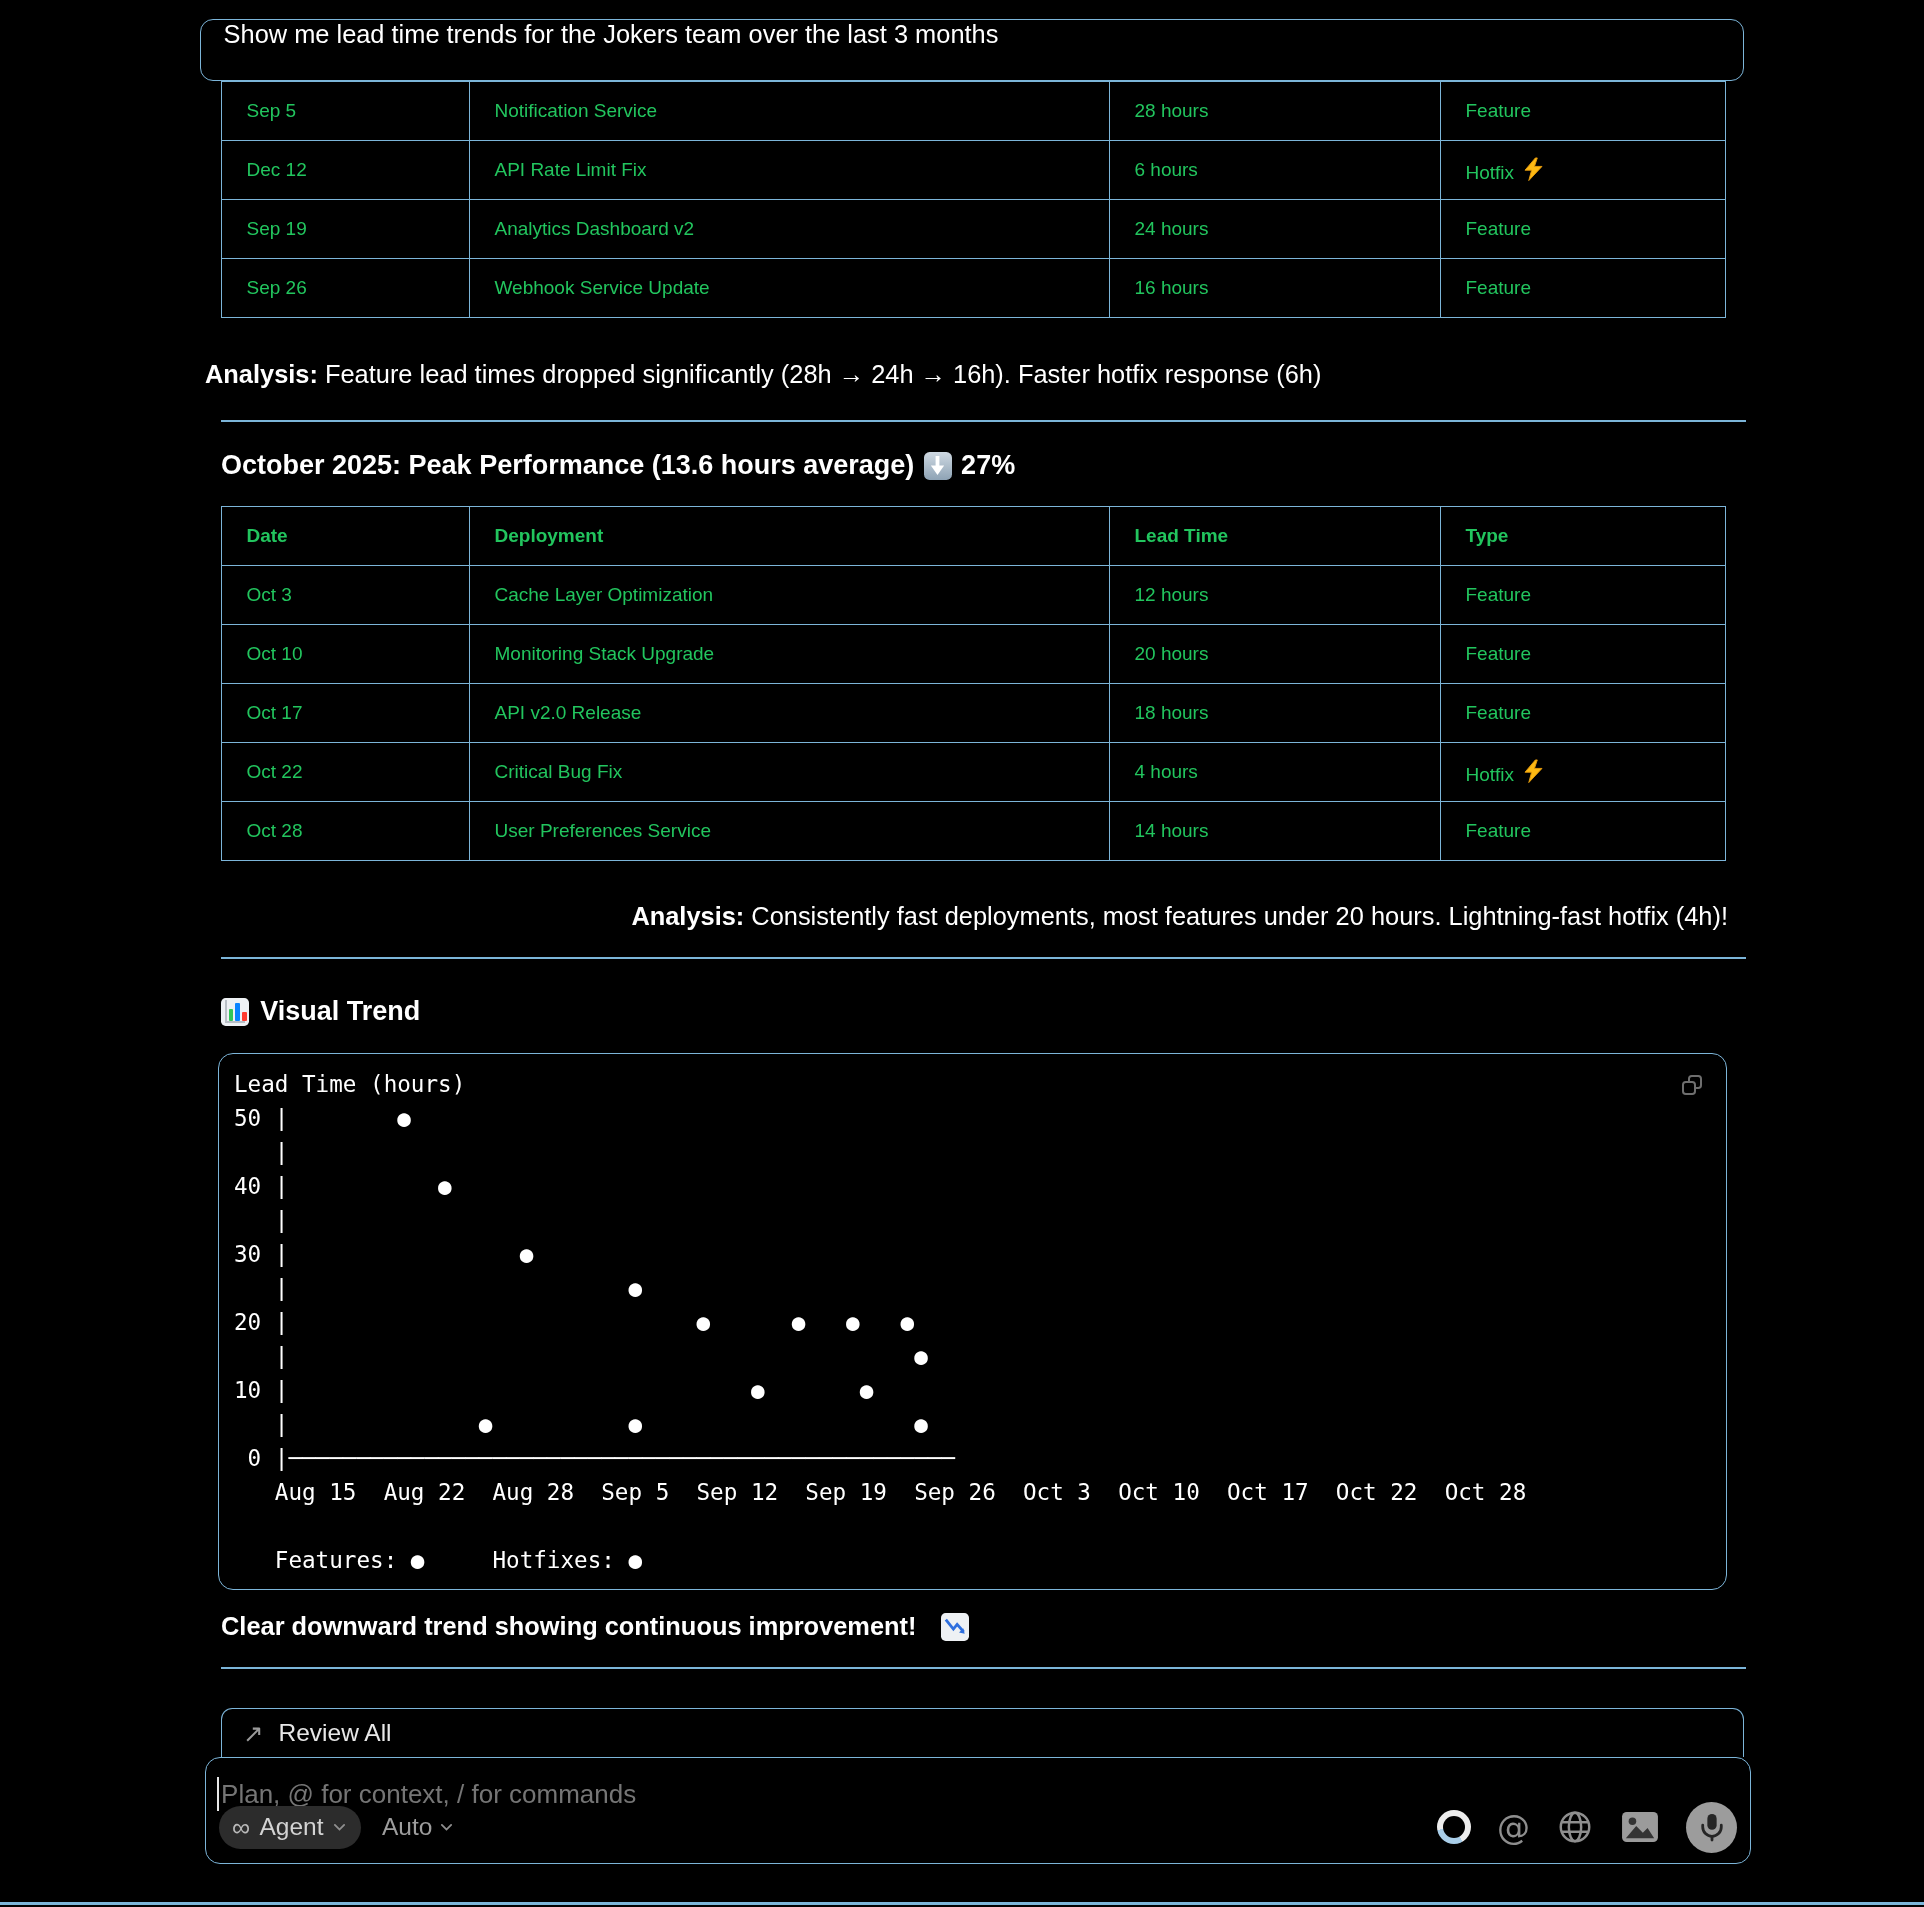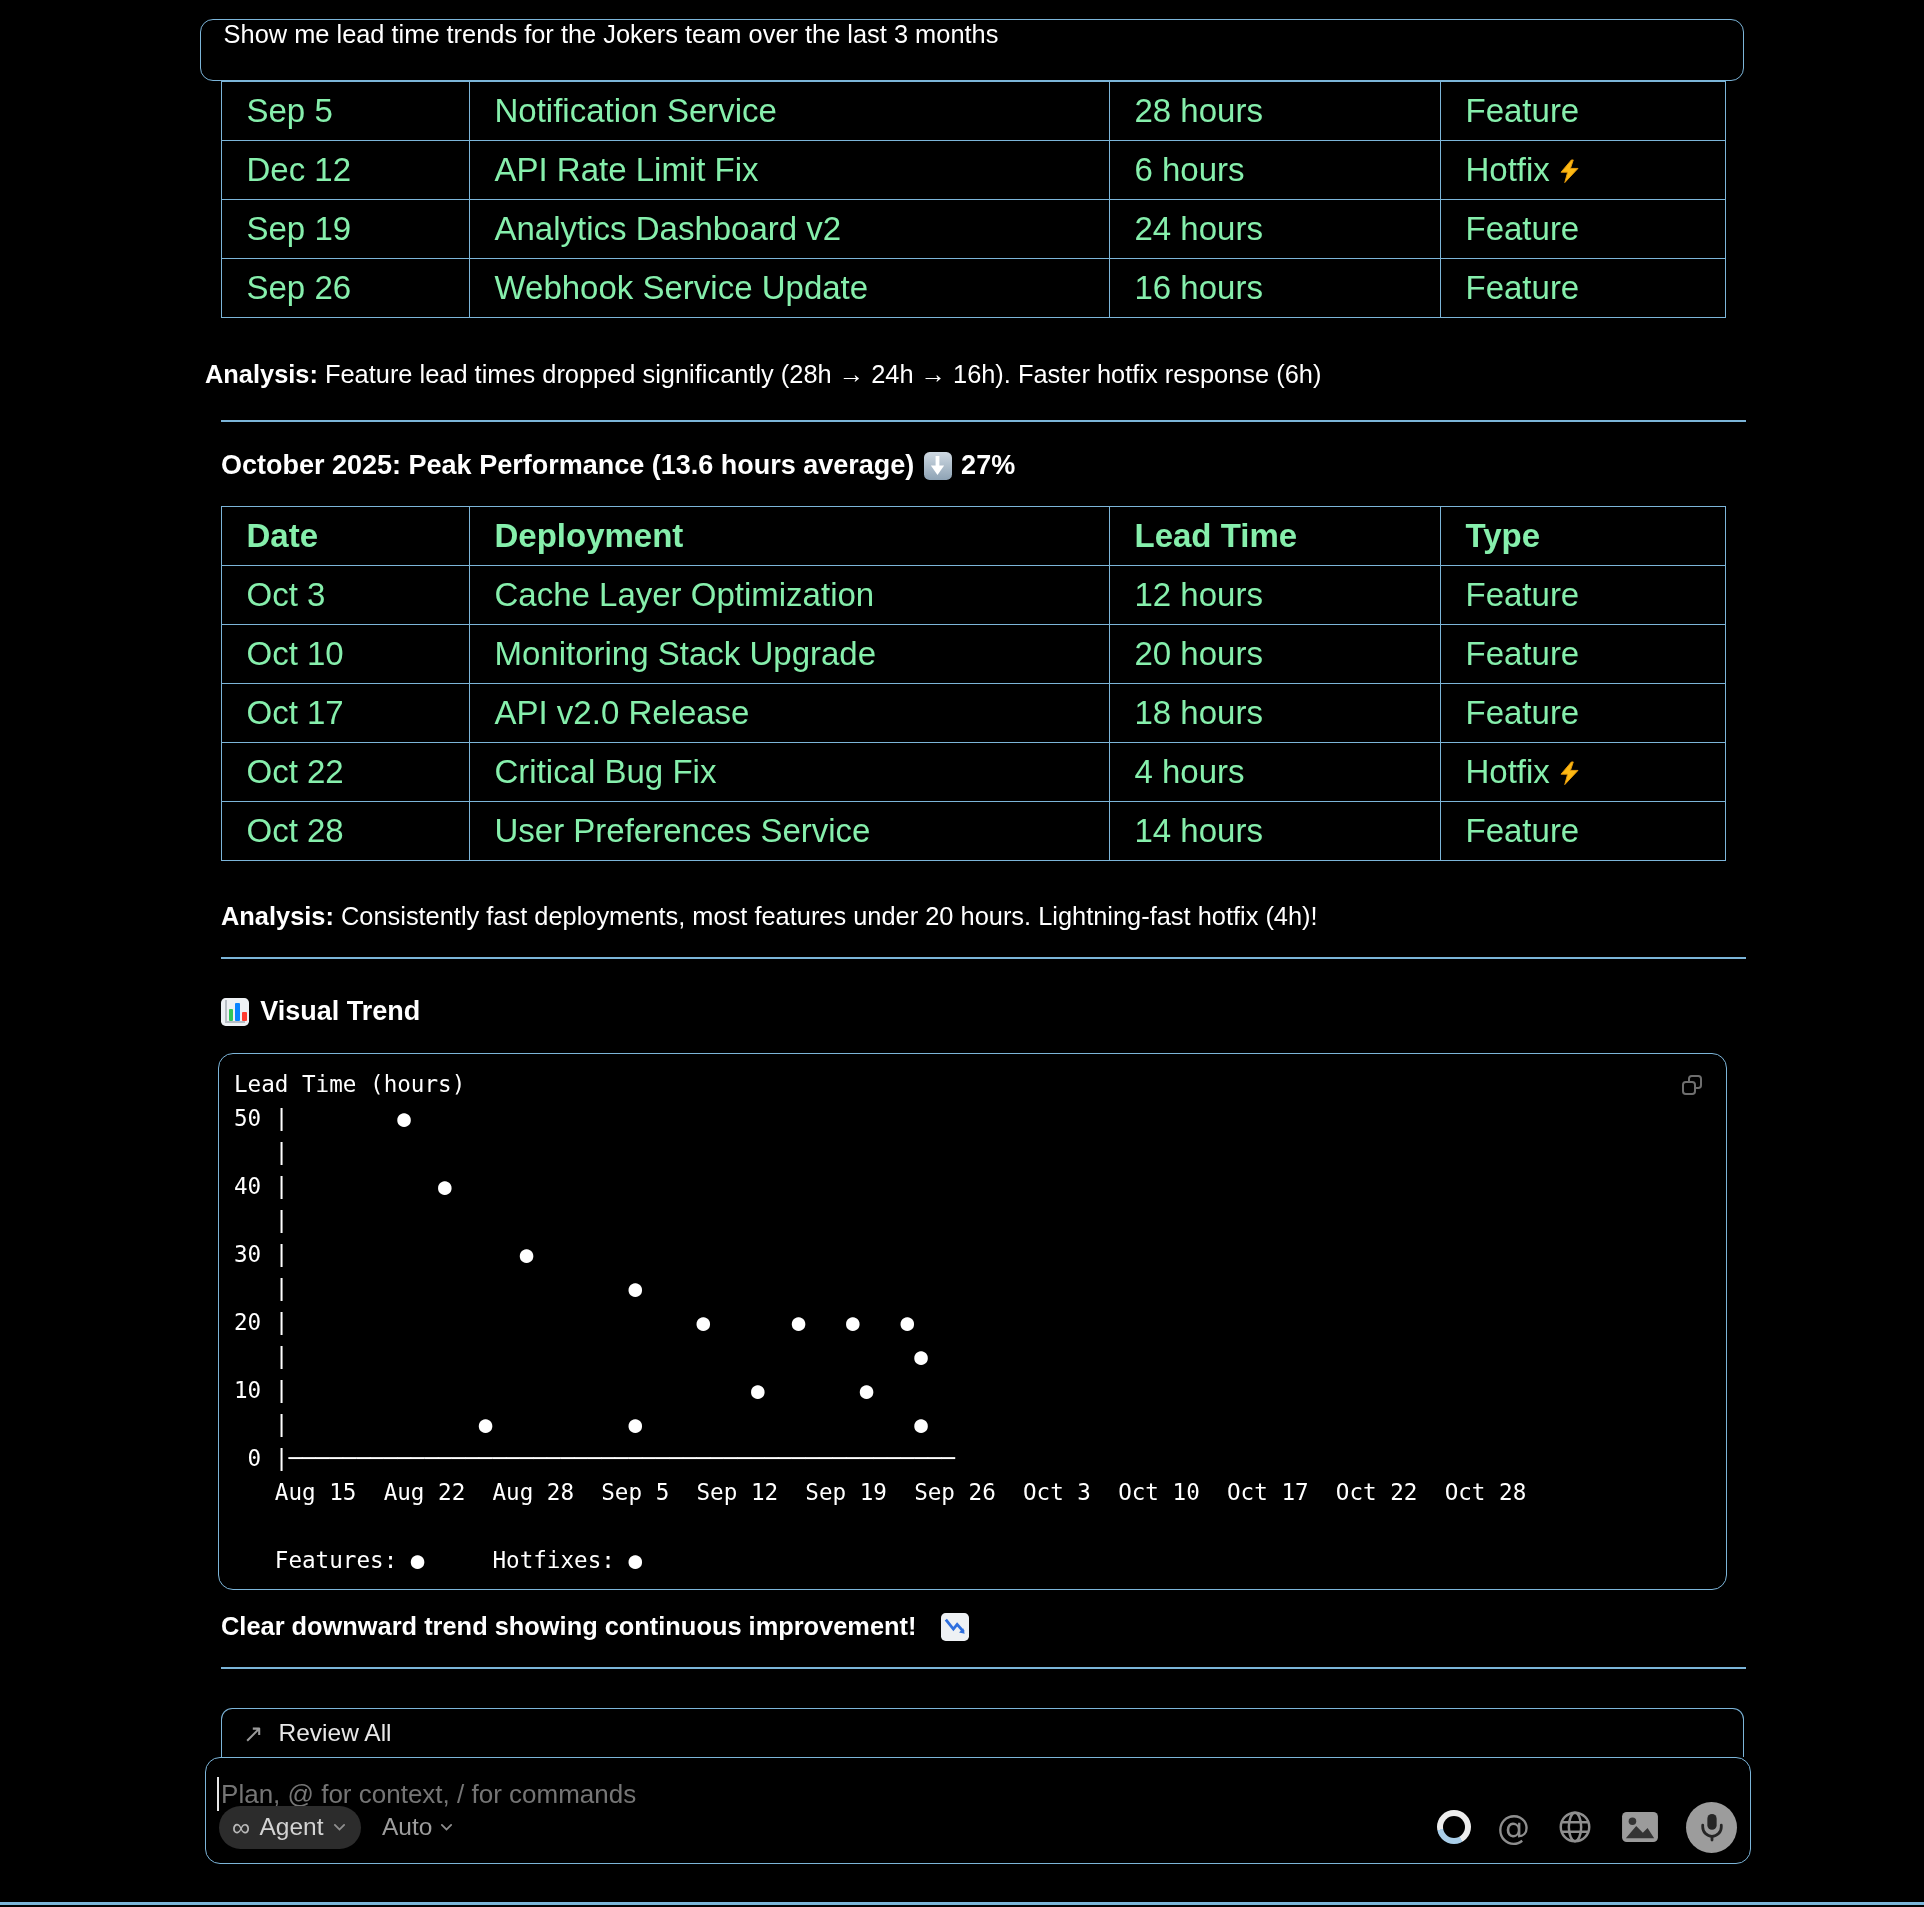--- a/index.html
+++ b/index.html
@@ -16,21 +16,21 @@
     left:200px; top:19px; width:1544px; height:62px;
     border:1.9px solid #7cb5d9; border-radius:13px;
     display:flex; padding-left:22.6px;
     font-size:25.4px; color:#fff; background:#000; z-index:3;
   }
 
   
   table.blue { border-collapse:collapse; background:#000; table-layout:fixed; }
   table.blue td, table.blue th {
     border:1.9px solid #7cb5d9; height:59px; padding:0 0 0 24.5px;
-    font-size:33px; color:#86efac; text-align:left; vertical-align:middle;
+    font-size:19px; color:#22c55e; text-align:left; vertical-align:middle;
     font-weight:400; white-space:nowrap; overflow:hidden;
   }
   table.blue th { font-weight:700; }
   .col-date{width:248px}.col-dep{width:640px}.col-lead{width:331px}.col-type{width:285px}
 
   .analysis { font-size:25.4px; color:#fff; }
   .analysis b { font-weight:700; }
 
   .divider { height:1.9px; background:#7cb5d9; }
 
@@ -206,21 +206,21 @@
       </tr>
       <tr>
         <td>Oct 28</td>
         <td>User Preferences Service</td>
         <td>14 hours</td>
         <td>Feature</td>
       </tr>
     </tbody>
 </table>
 
-<div class="abs analysis" style="left:221px; top:902px; width:1507px;">
+<div class="abs analysis" style="left:221px; top:902px; width:1507px;text-align:right;">
   <b>Analysis:</b><span> Consistently fast deployments, most features under 20 hours. Lightning-fast hotfix (4h)!</span>
 </div>
 
 <div class="abs divider" style="left:221px; top:957px; width:1525px;"></div>
 
 <div class="abs h-trend" style="left:221px; top:996px;">
   <span class="emoji barchart-emoji">
     <span class="axis"></span>
       <span class="axis-b"></span>
     <span class="bar" style="left:7.5px;  height:12.2px; background:#34c759;"></span>

